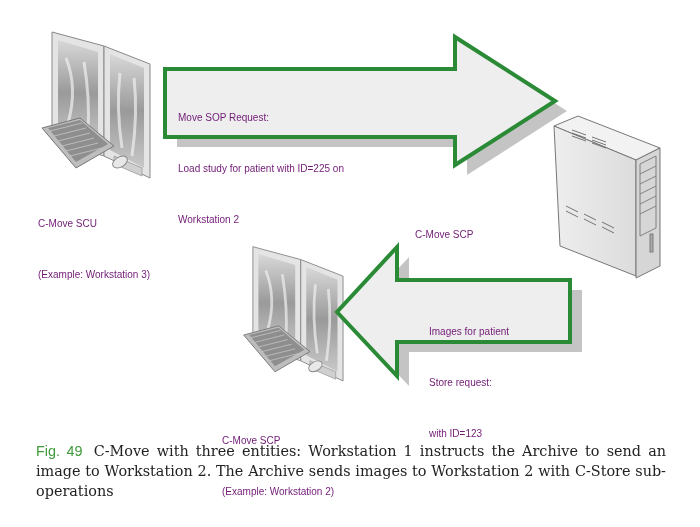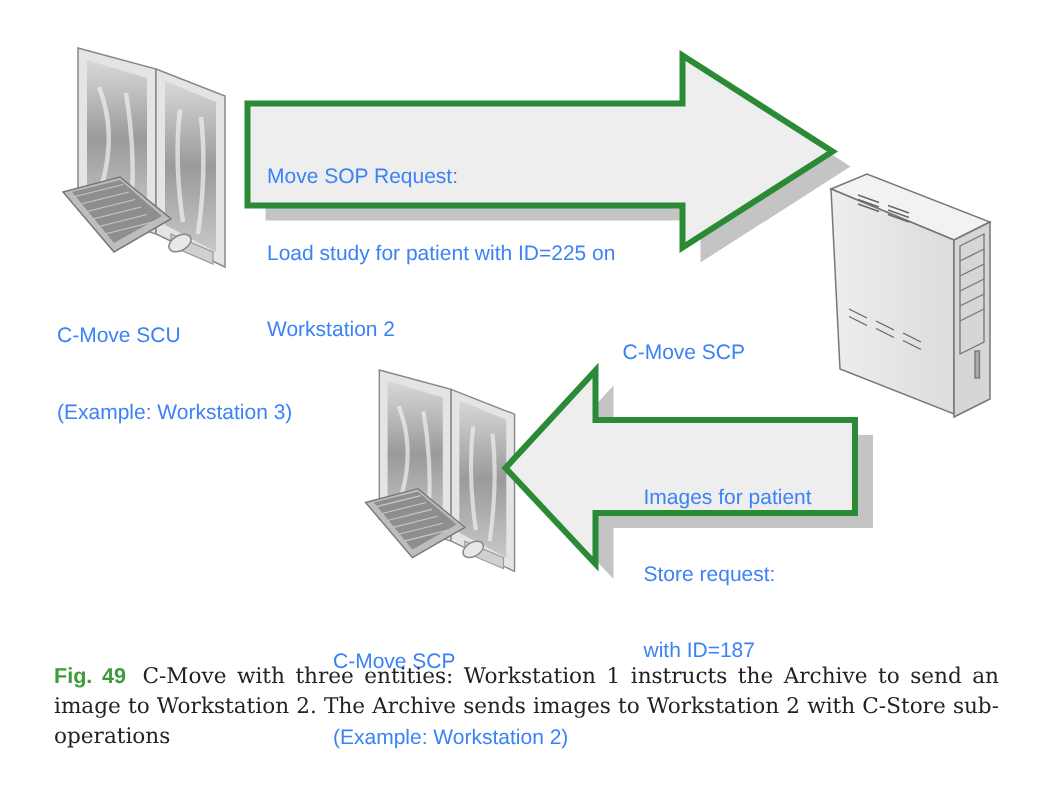--- a/index.html
+++ b/index.html
@@ -1,20 +1,20 @@
 <!DOCTYPE html>
 <html><head>
 <meta charset="utf-8">
 <style>
   html, body { margin: 0; padding: 0; background: #ffffff; }
   body { width: 700px; height: 527px; position: relative; overflow: hidden; font-family: "Liberation Sans", sans-serif; }
   #diagram { position: absolute; left: 0; top: 0; width: 700px; height: 527px; }
-  .lbl { position: absolute; font-family: "Liberation Sans", sans-serif; font-size: 14px; line-height: 17px; color: #3b82f6; white-space: pre; }
+  .lbl { position: absolute; font-family: "Liberation Sans", sans-serif; font-size: 10px; line-height: 17px; color: #701a75; white-space: pre; }
   .caption { position: absolute; left: 36px; top: 441px; width: 630px; font-family: "DejaVu Serif", "Liberation Serif", serif; font-size: 14.4px; line-height: 20px; color: #222; text-align: justify; }
-  .caption .fig { font-family: "Liberation Sans", sans-serif; font-weight: bold; color: #3f9a3a; margin-right: 4px; }
+  .caption .fig { font-family: "Liberation Sans", sans-serif; font-weight: normal; color: #3f9a3a; margin-right: 4px; }
 </style>
 </head>
 <body>
 
 <svg id="diagram" viewBox="0 0 700 527" xmlns="http://www.w3.org/2000/svg">
   <defs>
     <linearGradient id="xray" x1="0" y1="0" x2="0" y2="1">
       <stop offset="0" stop-color="#d8d8d8"></stop>
       <stop offset="0.5" stop-color="#9a9a9a"></stop>
       <stop offset="1" stop-color="#c8c8c8"></stop>
@@ -89,21 +89,21 @@
 
 <div class="lbl" style="left:178px; top:75px;">
   <div>Move SOP Request:</div>
   <div>Load study for patient with ID=225 on</div>
   <div>Workstation 2</div>
 </div>
 
 <div class="lbl" style="left:429px; top:289px;">
   <div>Images for patient</div>
   <div>Store request:</div>
-  <div>with ID=187</div>
+  <div>with ID=123</div>
 </div>
 
 <div class="lbl" style="left:38px; top:181px;">
   <div>C-Move SCU</div>
   <div>(Example: Workstation 3)</div>
 </div>
 
 <div class="lbl" style="left:415px; top:192px;">
   <div>C-Move SCP</div>
 </div>

